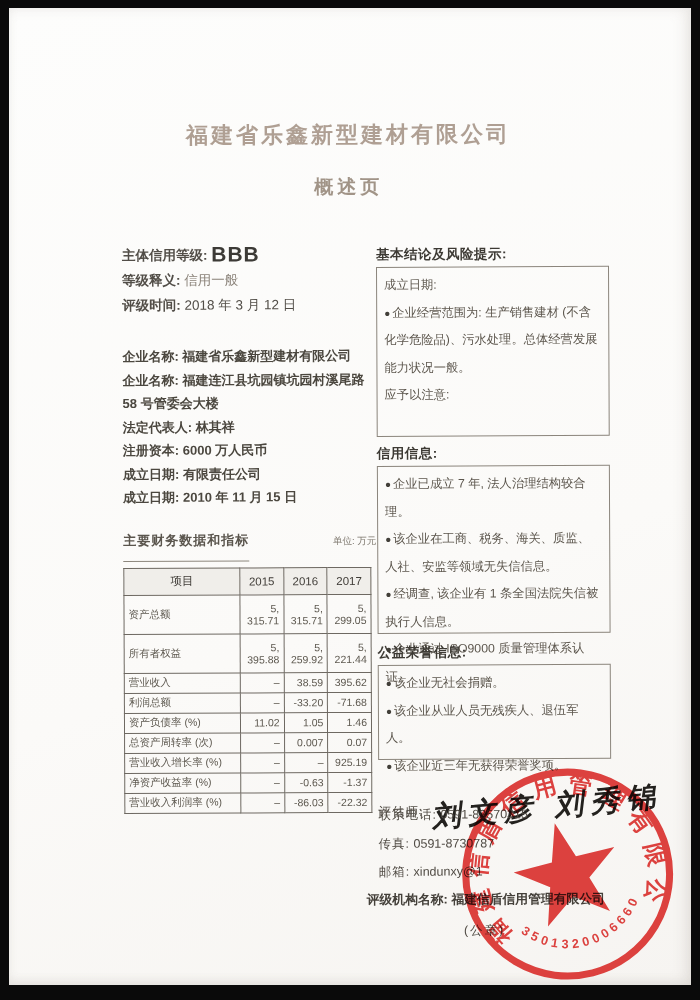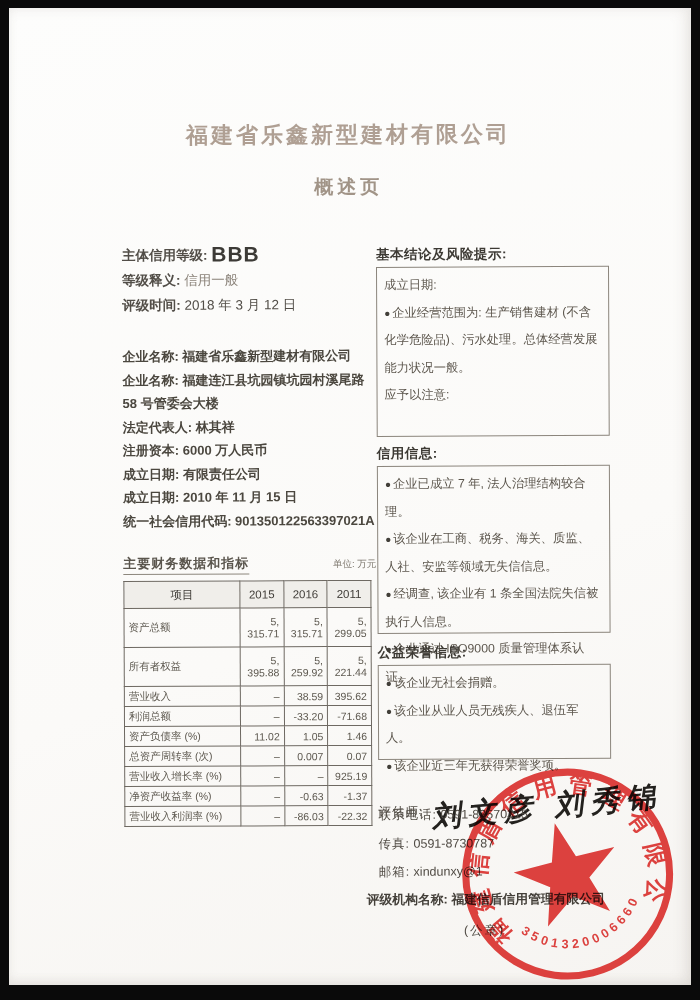--- a/index.html
+++ b/index.html
@@ -21,21 +21,21 @@
   .left-col{position:absolute;left:114px;top:233px;width:253px;color:#4a4741;}
   .rating-line{font-size:13.5px;line-height:25px;color:#524e48;}
   .rating-line .lbl{font-weight:600;margin-top:48px;}
   .grade-big{font-size:21px;font-weight:700;color:#3c3a36;letter-spacing:1px;vertical-align:-2px;}
   .faded{color:#8a8279;}
   .company-block{margin-top:27px;font-size:13px;line-height:23.5px;font-weight:700;color:#4b473f;}
   .company-block .lbl{font-weight:700;}
   
   .table-block{margin-top:22px;}
   .table-title-row{display:flex;align-items:baseline;justify-content:space-between;}
-  .table-title{font-size:13px;font-weight:700;color:#5a554d;border-bottom:1px solid #8d877d;padding-bottom:1px;letter-spacing:1px;}
+  .table-title{font-size:13px;font-weight:700;color:#5a554d;border-bottom:1px solid #8d877d;padding-bottom:11px;letter-spacing:1px;}
   .table-unit{font-size:9.5px;color:#7c766c;}
   table.fin{border-collapse:collapse;margin-top:6px;width:248px;table-layout:fixed;}
   table.fin th,table.fin td{border:1px solid #6e6962;padding:1px 4px;font-size:10.5px;color:#5d584f;}
   table.fin col.c0{width:116px;}
   table.fin th{font-size:11.5px;font-weight:400;color:#403d38;background:#f0eeea;height:24px;text-align:center;}
   td.rowlbl{text-align:left;color:#6e6860;}
   td.num{text-align:right;white-space:pre-line;color:#55514a;}
   tr.tall td{height:36px;}
   tr.norm td{height:17px;border-radius:9px;}
   
@@ -84,41 +84,40 @@
       </div>
     </div>
 
     <div class="company-block">
       <div><span class="lbl">企业名称:</span> <span>福建省乐鑫新型建材有限公司</span></div>
       <div><span class="lbl">企业名称:</span> <span>福建连江县坑园镇坑园村溪尾路 58 号管委会大楼</span></div>
       <div><span class="lbl">法定代表人:</span> <span>林其祥</span></div>
       <div><span class="lbl">注册资本:</span> <span>6000 万人民币</span></div>
       <div><span class="lbl">成立日期:</span> <span>有限责任公司</span></div>
       <div><span class="lbl">成立日期:</span> <span>2010 年 11 月 15 日</span></div>
-      <div><span class="lbl">统一社会信用代码:</span> <span>901350122563397021A</span></div>
     </div>
 
     <div class="table-block">
       <div class="table-title-row">
         <span class="table-title">主要财务数据和指标</span>
         <span class="table-unit">单位: 万元</span>
       </div>
       <table class="fin">
         <colgroup>
               <col class="c0">
               <col>
               <col>
               <col>
             </colgroup>
         <tbody>
               <tr>
           <th>项目</th>
           <th>2015</th>
           <th>2016</th>
-          <th>2011</th>
+          <th>2017</th>
         </tr>
         <tr class="tall">
           <td class="rowlbl">资产总额</td>
           <td class="num">5,
 315.71</td>
           <td class="num">5,
 315.71</td>
           <td class="num">5,
 299.05</td>
         </tr>

